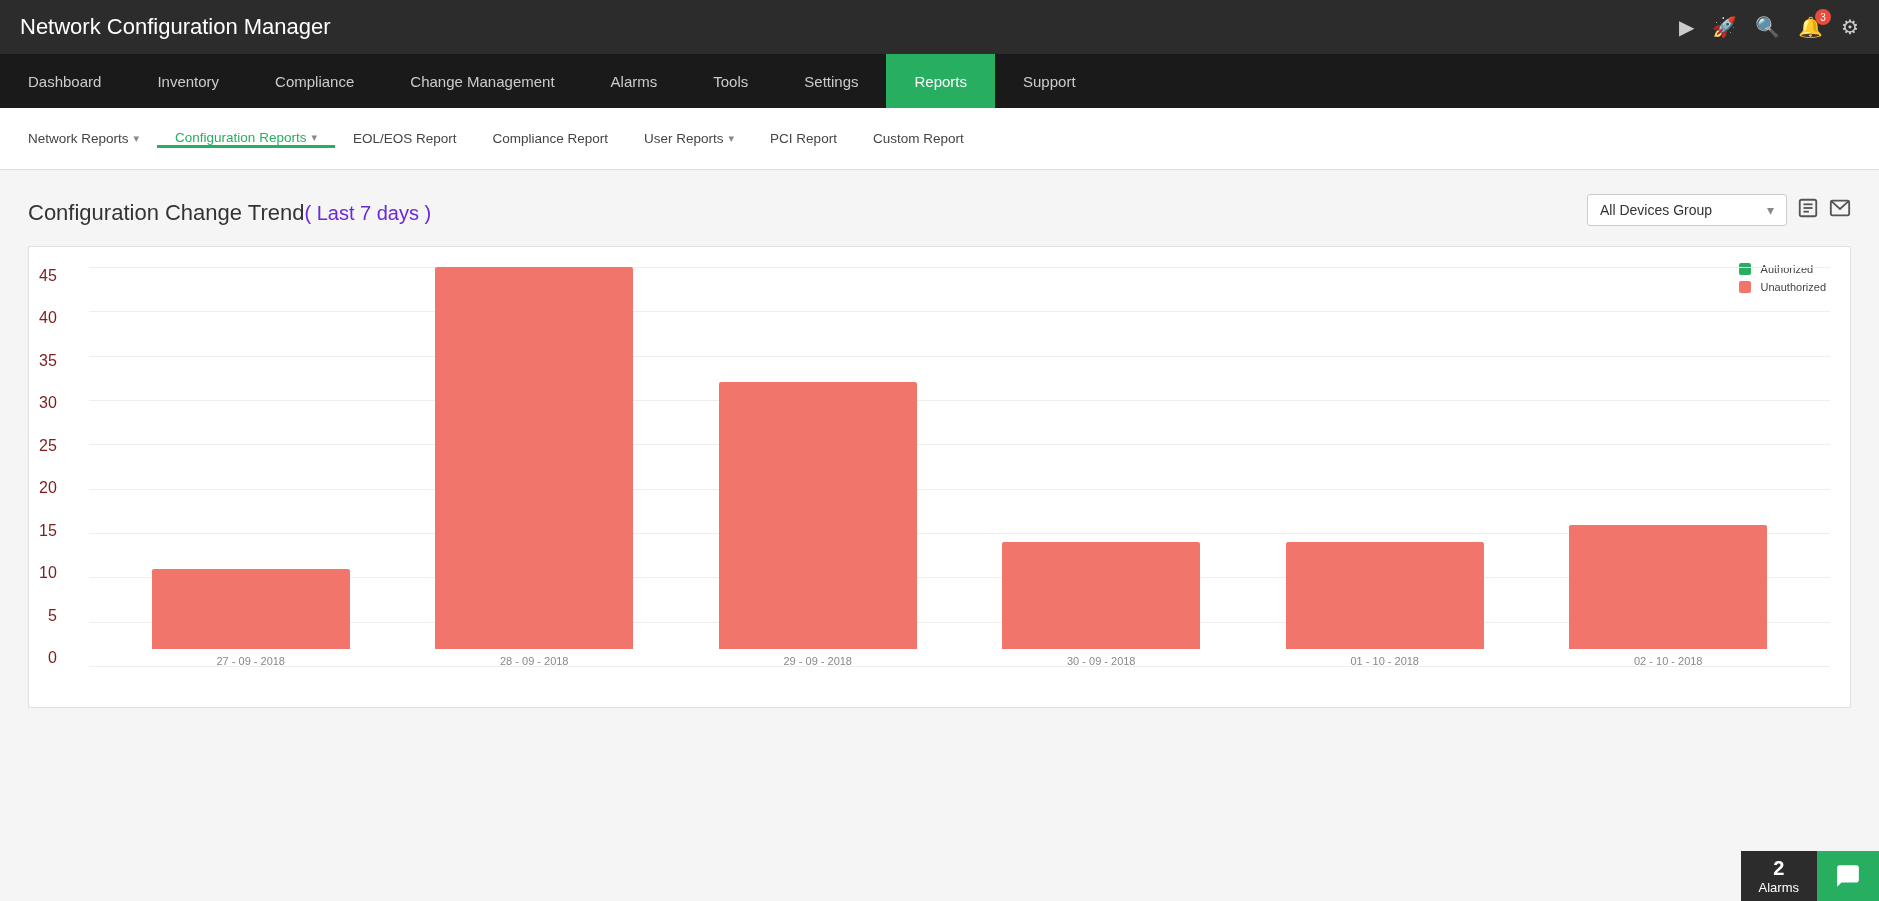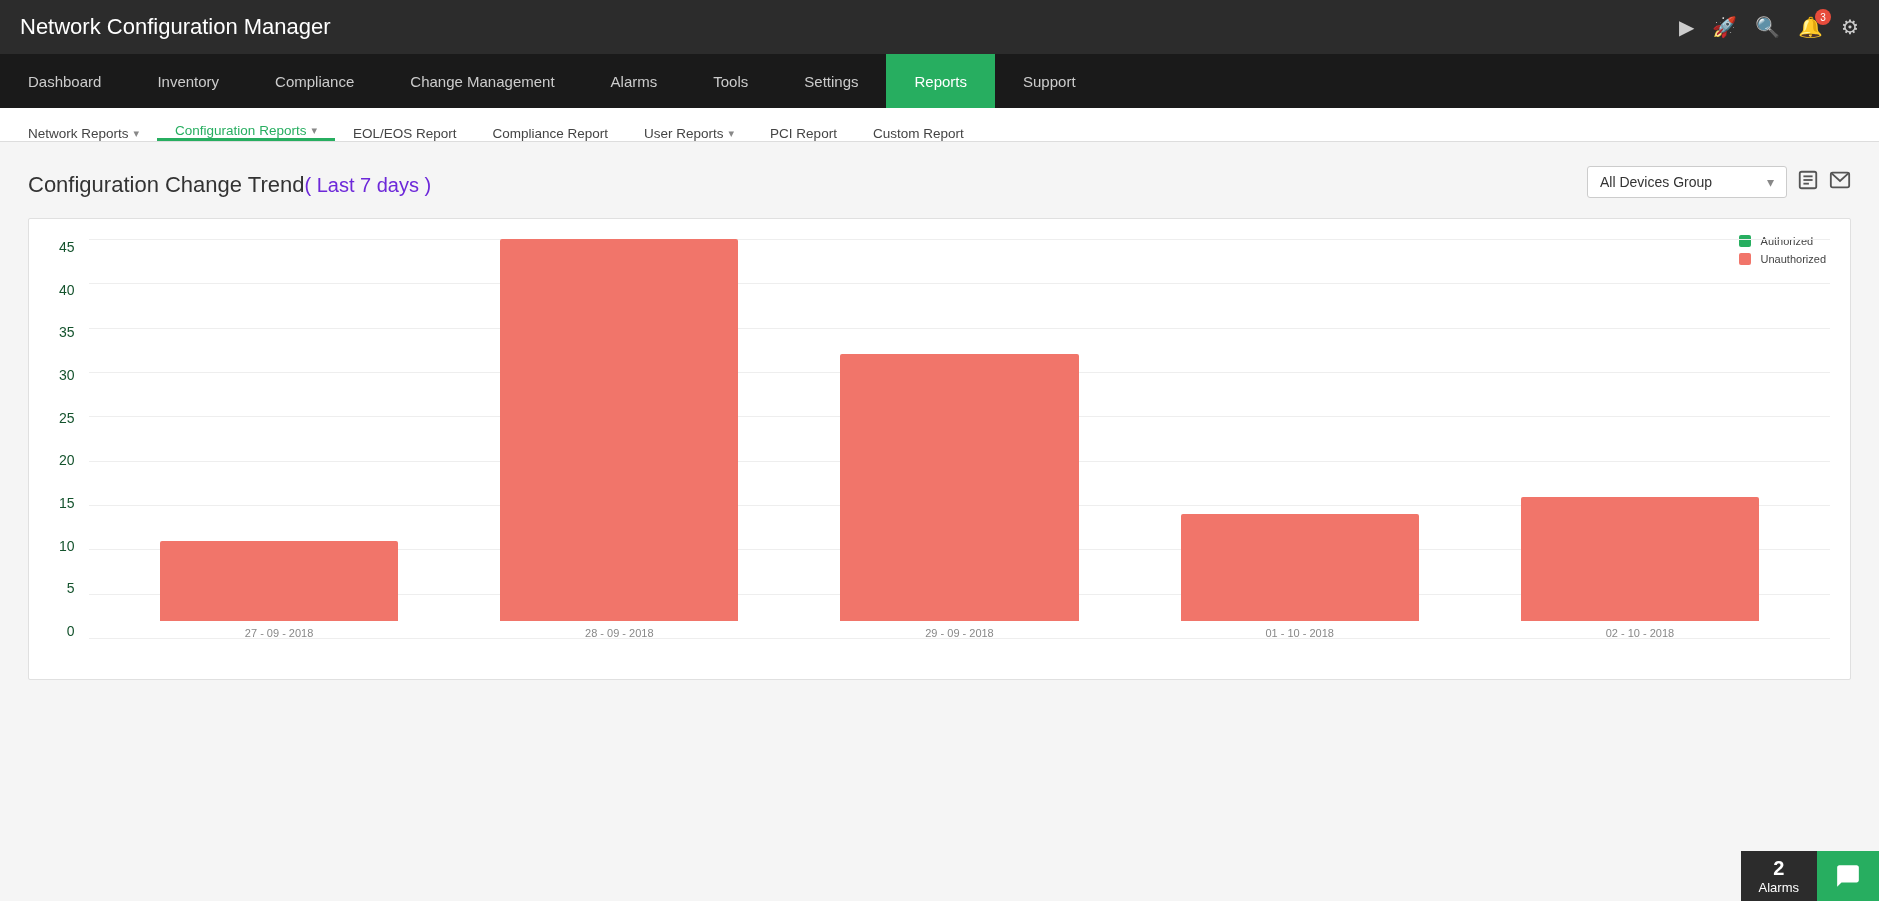--- a/index.html
+++ b/index.html
@@ -65,23 +65,23 @@
     }
     .nav-item.active {
       background: #27ae60;
       color: #fff;
     }
 
     
     .sub-nav {
       background: #fff;
       display: flex;
-      align-items: flex-end;
+      align-items: center;
       border-bottom: 1px solid #ddd;
-      height: 34px;
+      height: 62px;
       padding: 0 10px;
     }
     .sub-nav-item {
       display: flex;
       align-items: center;
       padding: 0 18px;
       font-size: 13.5px;
       color: #444;
       cursor: pointer;
       white-space: nowrap;
@@ -186,24 +186,23 @@
       position: absolute;
       left: -50px;
       top: 0;
       bottom: 30px;
       display: flex;
       flex-direction: column;
       justify-content: space-between;
       align-items: flex-end;
     }
     .y-label {
-      font-size: 14px;
-      color: #14532d;
+      font-size: 16px;
+      color: #7f1d1d;
       padding-right: 8px;
-      margin-left: 20px;
     }
     .grid-lines {
       position: absolute;
       top: 0;
       left: 0;
       right: 0;
       bottom: 30px;
       display: flex;
       flex-direction: column;
       justify-content: space-between;
@@ -413,20 +412,24 @@
           </div>
           <div class="bar-group">
             <div class="bar" title="28 - 09 - 2018: 43" style="height: 95.5556%; background: rgb(241, 117, 106);"></div>
             <div class="bar-label">28 - 09 - 2018</div>
           </div>
           <div class="bar-group">
             <div class="bar" title="29 - 09 - 2018: 30" style="height: 66.6667%; background: rgb(241, 117, 106);"></div>
             <div class="bar-label">29 - 09 - 2018</div>
           </div>
           <div class="bar-group">
+            <div class="bar" title="30 - 09 - 2018: 12" style="height: 26.6667%; background: rgb(241, 117, 106);"></div>
+            <div class="bar-label">30 - 09 - 2018</div>
+          </div>
+          <div class="bar-group">
             <div class="bar" title="01 - 10 - 2018: 12" style="height: 26.6667%; background: rgb(241, 117, 106);"></div>
             <div class="bar-label">01 - 10 - 2018</div>
           </div>
           <div class="bar-group">
             <div class="bar" title="02 - 10 - 2018: 14" style="height: 31.1111%; background: rgb(241, 117, 106);"></div>
             <div class="bar-label">02 - 10 - 2018</div>
           </div>
         </div>
     </div>
   </div>

